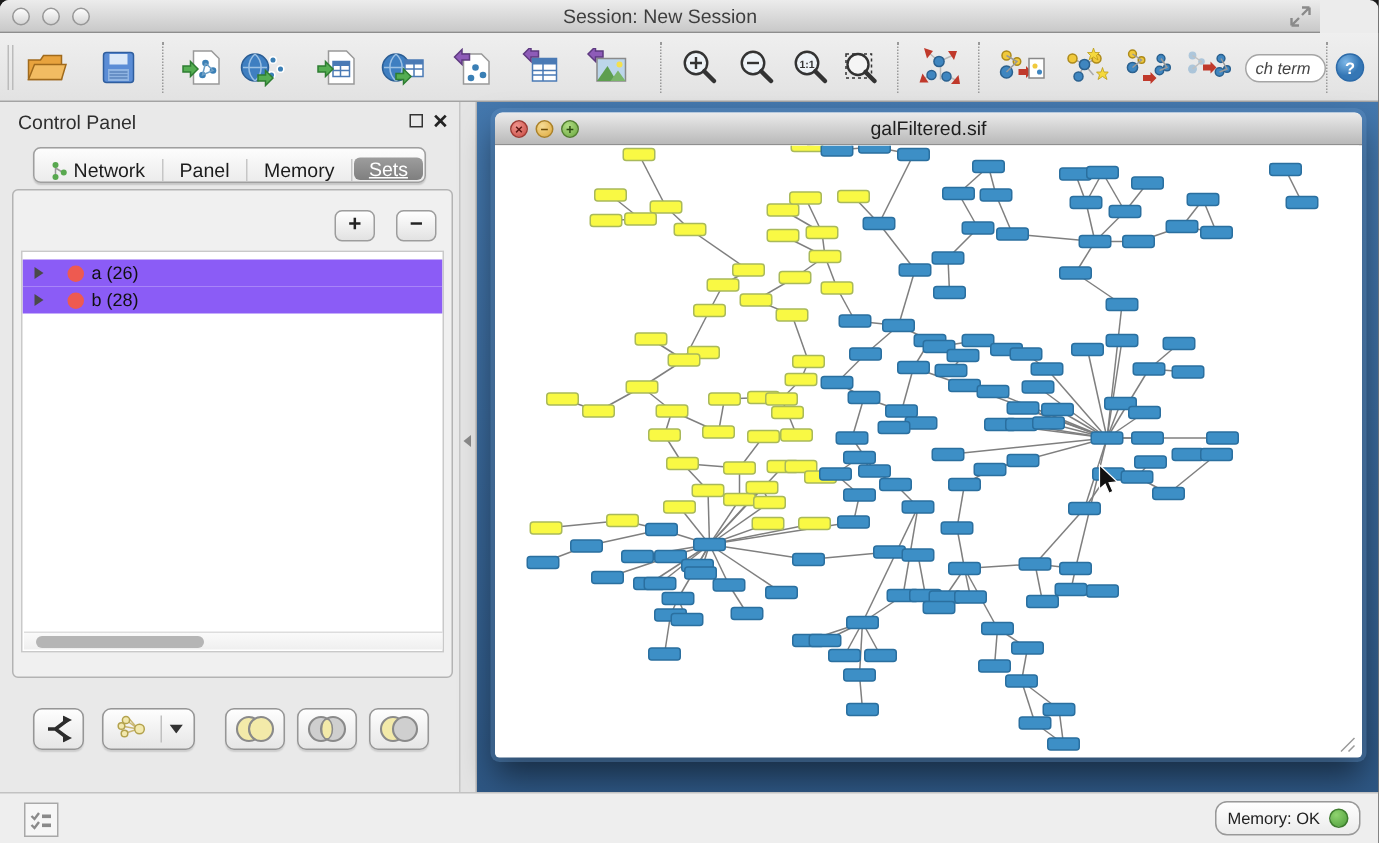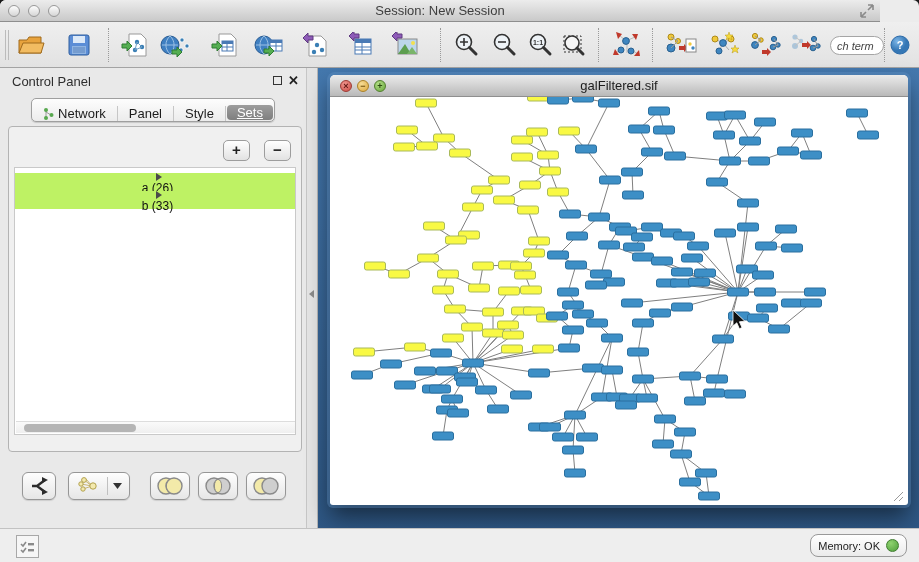--- a/index.html
+++ b/index.html
@@ -26,21 +26,21 @@
   .cp-close{position:absolute;right:7px;top:5px;font-size:13px;font-weight:bold;color:#222;}
   .cp-tabs{position:absolute;left:0;top:30px;width:306px;height:26px;display:flex;justify-content:center;}
   .tab-group{display:inline-flex;border:1px solid #9f9f9f;border-radius:5px;background:linear-gradient(#fdfdfd,#ececec);overflow:hidden;height:24px;box-shadow:0 1px 1px rgba(0,0,0,.15);align-items:flex-end;}
   .tab{display:flex;align-items:center;gap:4px;padding:0 11px;font-size:13px;color:#1c1c1c;border-right:1px solid #c6c6c6;}
   .tab:last-child{border-right:none;}
   .tab.selected{background:linear-gradient(#9d9d9d,#7f7f7f);color:#fff;border-radius:4px;margin:1px;padding:0 10px;border-right:none;text-decoration:underline;}
   .cp-box{position:absolute;left:8px;top:58px;width:294px;height:326px;border:1px solid #b3b3b3;border-radius:4px;background:#f0f0f0;}
   .mini-btn{position:absolute;top:13px;width:27px;height:21px;border:1px solid #9d9d9d;border-radius:5px;background:linear-gradient(#ffffff,#e2e2e2);font-size:15px;font-weight:bold;color:#222;text-align:center;line-height:18px;}
   .set-list{position:absolute;left:5px;top:40px;width:282px;height:268px;background:#fff;border:1px solid #c9c9c9;overflow:hidden;}
   .set-row{position:relative;width:100%;height:18px;display:flex;align-items:center;}
-  .set-row.selected{background:#bef264;flex-direction:column;}
+  .set-row.selected{background:#8b5cf6;}
   .disclosure{width:0;height:0;border-left:6px solid #4a4a4a;border-top:4px solid transparent;border-bottom:4px solid transparent;margin-left:8px;}
   .set-dot{width:11px;height:11px;border-radius:50%;background:#ee5a50;margin-left:16px;}
   .set-label{font-size:12px;color:#101010;margin-left:5px;}
   .hscroll{position:absolute;left:1px;bottom:1px;width:280px;height:12px;background:linear-gradient(#fafafa,#efefef);border-top:1px solid #ddd;}
   .hthumb{position:absolute;left:8px;top:2px;width:112px;height:8px;border-radius:4px;background:#b5b5b5;}
   .cp-actions{position:absolute;left:0;top:404px;width:306px;height:32px;}
   .act-btn{position:absolute;top:0;height:28px;border:1px solid #969696;border-radius:6px;background:linear-gradient(#fefefe,#e6e6e6);display:flex;align-items:center;justify-content:center;box-shadow:0 1px 1px rgba(0,0,0,.12);}
   .splitter{position:absolute;left:306px;top:0;width:12px;height:460px;background:#e4e4e4;border-left:1px solid #c6c6c6;border-right:1px solid #b5b5b5;}
   .split-arrow{position:absolute;left:2px;top:222px;width:0;height:0;border-right:5px solid #8a8a8a;border-top:4px solid transparent;border-bottom:4px solid transparent;}
   
@@ -285,41 +285,41 @@
                 <circle cx="3" cy="3" r="2" fill="#58a84f"></circle>
                 <circle cx="3" cy="11" r="2" fill="#58a84f"></circle>
                 <circle cx="8.5" cy="8" r="2" fill="#58a84f"></circle>
               </svg>
             <span>Network</span>
           </div>
           <div class="tab">
               <span>Panel</span>
             </div>
           <div class="tab">
-              <span>Style</span>
+              <span>Memory</span>
             </div>
           <div class="tab selected">
               <span>Sets</span>
             </div>
         </div>
       </div>
       <div class="cp-box">
         <div class="mini-btn" style="left:214px">+</div>
         <div class="mini-btn" style="left:255px">−</div>
         <div class="set-list">
           <div style="height:5px"></div>
           <div class="set-row selected">
             <span class="disclosure"></span>
             <span class="set-dot"></span>
             <span class="set-label">a (26)</span>
           </div>
           <div class="set-row selected">
             <span class="disclosure"></span>
             <span class="set-dot"></span>
-            <span class="set-label">b (33)</span>
+            <span class="set-label">b (28)</span>
           </div>
           <div class="hscroll">
               <div class="hthumb"></div>
             </div>
         </div>
       </div>
       <div class="cp-actions">
         <div class="act-btn" style="left:22px;width:34px">
           <svg width="20" height="18">
               <path d="M16,3 L8,9 L16,15 M8,9 L3,9" stroke="#2c2c2c" stroke-width="2.4" fill="none"></path>

